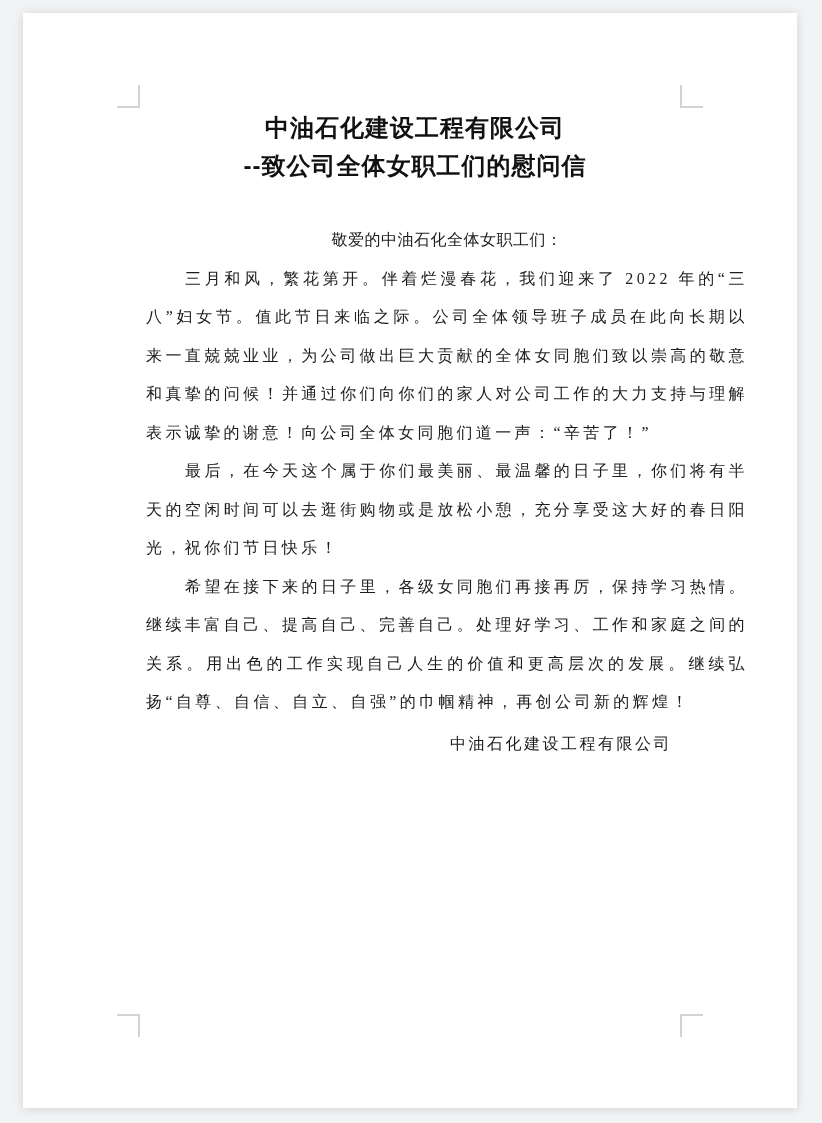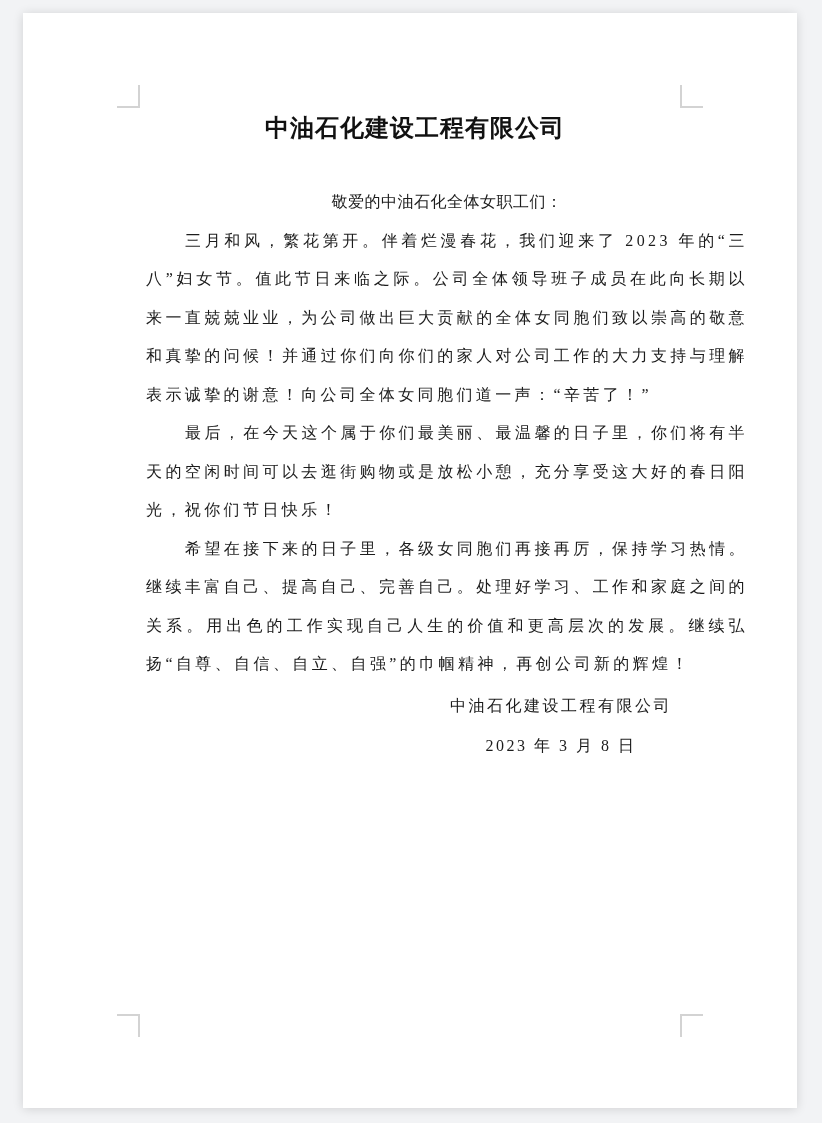--- a/index.html
+++ b/index.html
@@ -84,29 +84,29 @@
 
     <div class="mark tl"></div>
     <div class="mark tr"></div>
     <div class="mark bl"></div>
     <div class="mark br"></div>
 
     <div class="content">
 
       <div class="title-block">
         <div>中油石化建设工程有限公司</div>
+        <div>--致公司全体女职工们的慰问信</div>
       </div>
 
       <div class="body-block">
         <p class="salutation">敬爱的中油石化全体女职工们：</p>
-        <p class="para">三月和风，繁花第开。伴着烂漫春花，我们迎来了 2023 年的“三八”妇女节。值此节日来临之际。公司全体领导班子成员在此向长期以来一直兢兢业业，为公司做出巨大贡献的全体女同胞们致以崇高的敬意和真挚的问候！并通过你们向你们的家人对公司工作的大力支持与理解表示诚挚的谢意！向公司全体女同胞们道一声：“辛苦了！”</p>
+        <p class="para">三月和风，繁花第开。伴着烂漫春花，我们迎来了 2022 年的“三八”妇女节。值此节日来临之际。公司全体领导班子成员在此向长期以来一直兢兢业业，为公司做出巨大贡献的全体女同胞们致以崇高的敬意和真挚的问候！并通过你们向你们的家人对公司工作的大力支持与理解表示诚挚的谢意！向公司全体女同胞们道一声：“辛苦了！”</p>
         <p class="para">最后，在今天这个属于你们最美丽、最温馨的日子里，你们将有半天的空闲时间可以去逛街购物或是放松小憩，充分享受这大好的春日阳光，祝你们节日快乐！</p>
         <p class="para">希望在接下来的日子里，各级女同胞们再接再厉，保持学习热情。继续丰富自己、提高自己、完善自己。处理好学习、工作和家庭之间的关系。用出色的工作实现自己人生的价值和更高层次的发展。继续弘扬“自尊、自信、自立、自强”的巾帼精神，再创公司新的辉煌！</p>
       </div>
 
       <div class="closing">
         <div>中油石化建设工程有限公司</div>
-        <div>2023 年 3 月 8 日</div>
       </div>
 
     </div>
   </div>
 </div>
 
 </body></html>

